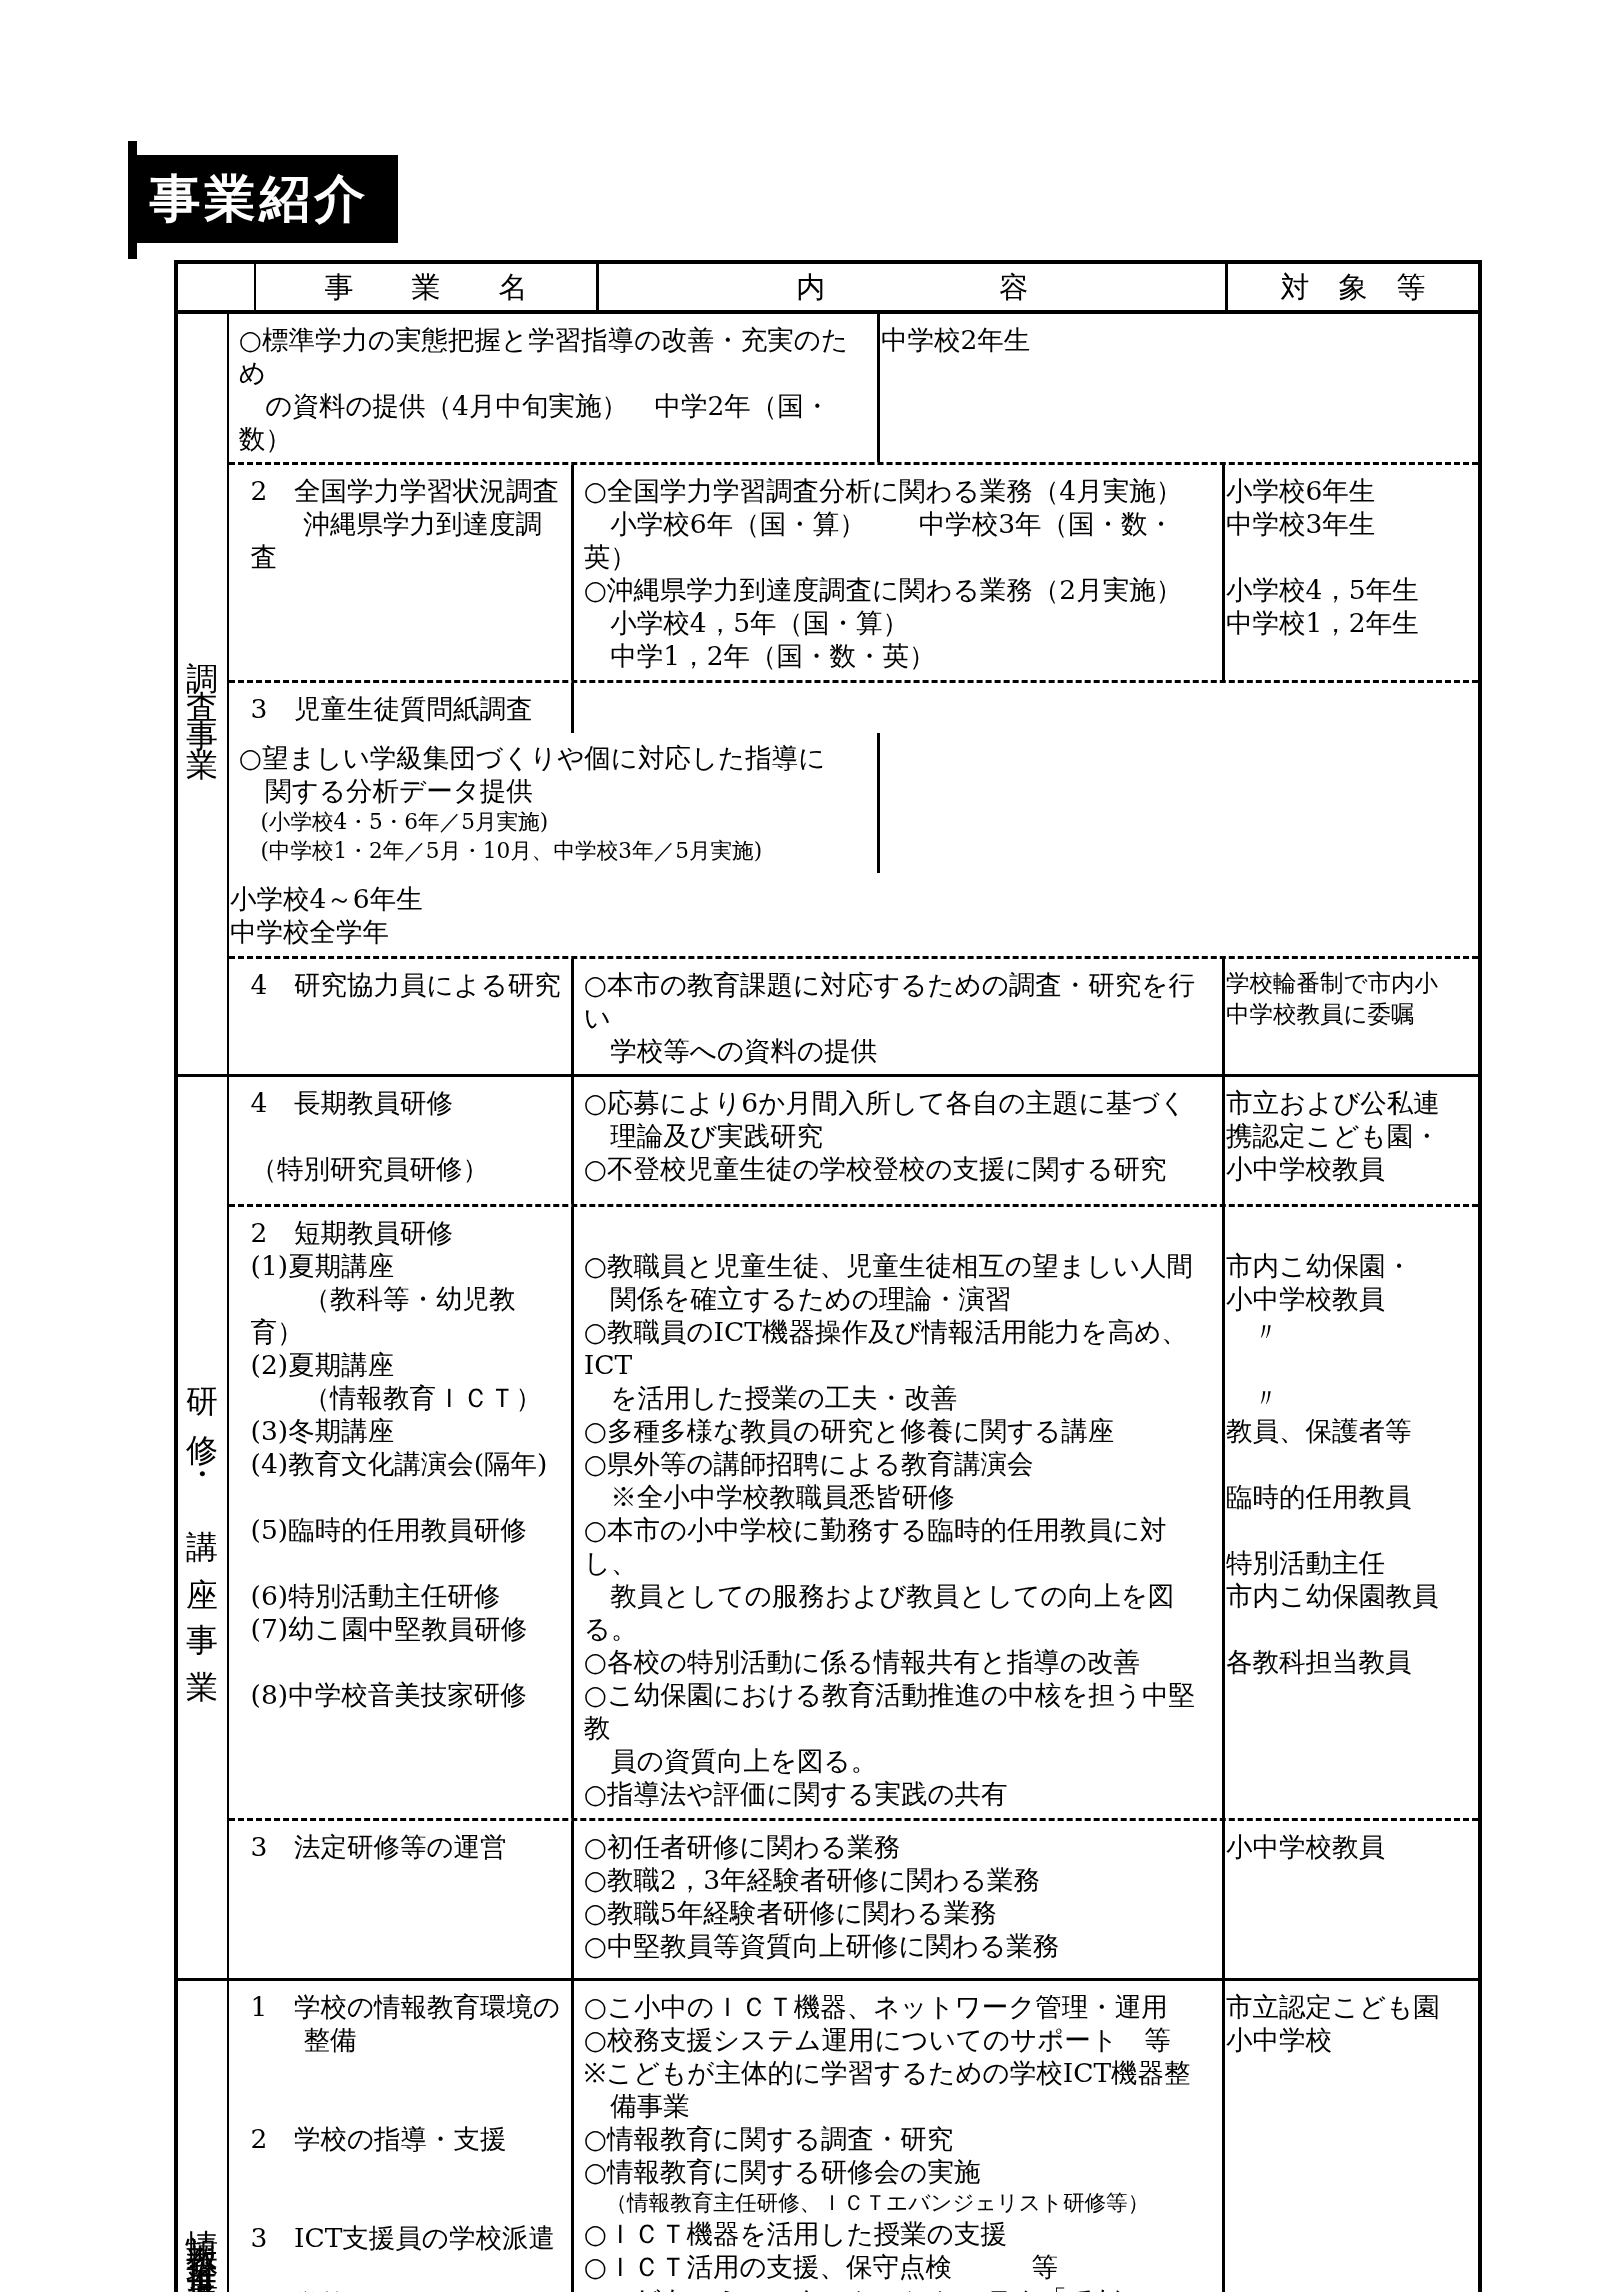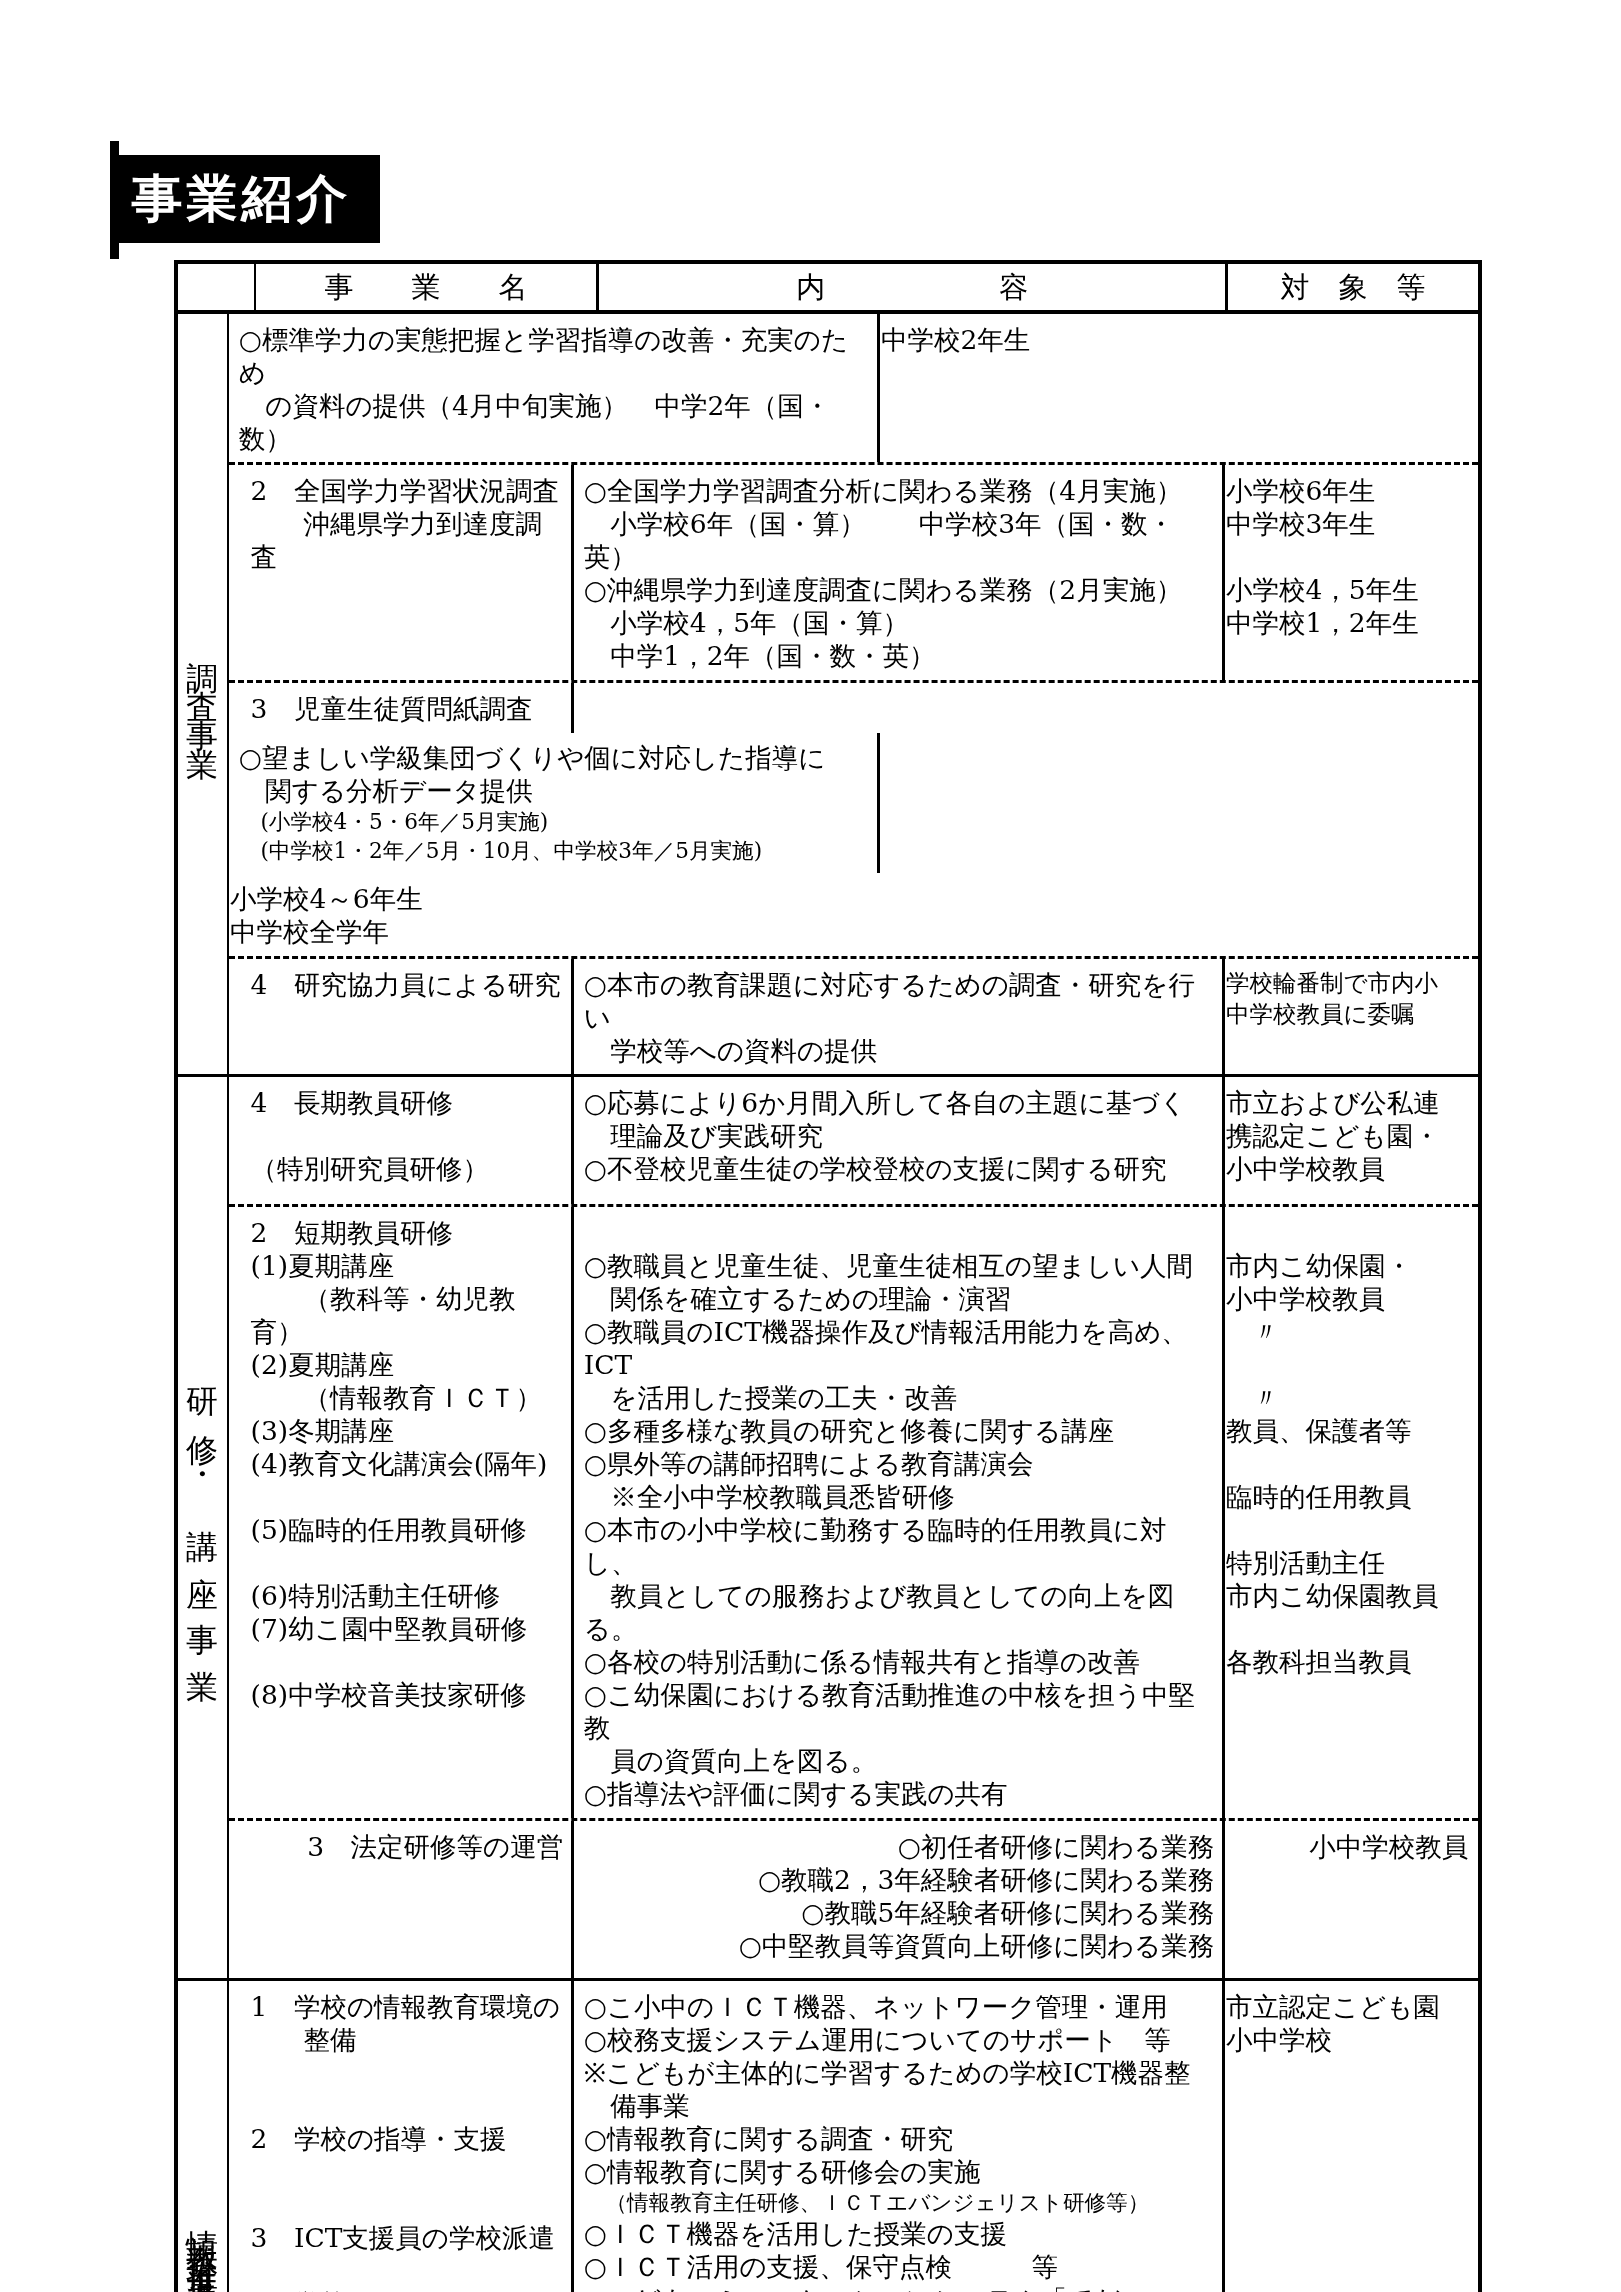--- a/index.html
+++ b/index.html
@@ -1,19 +1,19 @@
 <!DOCTYPE html>
 <html><head>
 <meta charset="utf-8">
 <style>
   html,body{margin:0;padding:0;background:#ffffff;}
   .page{position:relative;width:1621px;height:2293px;background:#fff;color:#000;
         font-family:"DejaVu Serif","Liberation Serif",serif;}
   
-  .title-wrap{position:absolute;left:110px;top:155px;}
+  .title-wrap{position:absolute;left:128px;top:155px;}
   .title-wrap::before{content:"";position:absolute;left:0;top:-13.7px;width:8.8px;height:118px;background:#000;}
   .title-box{background:#000;color:#fff;font-family:"DejaVu Sans","Liberation Sans",sans-serif;
              font-weight:bold;font-size:51px;line-height:1;padding:17.6px 29px 19.6px 21.6px;letter-spacing:3.9px;}
   
   .doc-table{position:absolute;left:174px;top:260px;width:1308px;border:4.9px solid #000;box-sizing:border-box;}
   .header-row{display:flex;border-bottom:4.9px solid #000;padding-left:27px;}
   .hcell{box-sizing:border-box;text-align:center;font-size:29px;line-height:33px;padding:6.9px 0 5.9px 0;}
   .hcell.cat{width:51px;border-right:2px solid #000;}
   .hcell.name{width:345px;border-right:3.9px solid #000;}
   .hcell.cont{width:632px;border-right:3.9px solid #000;}
@@ -29,21 +29,21 @@
   .rows{flex:1;display:flex;flex-direction:column;}
   .row{display:flex;border-bottom:3.9px dashed #000;}
   .row:last-child{border-bottom:none;}
   .cell{box-sizing:border-box;font-size:26.5px;line-height:33px;white-space:pre-line;padding:8.8px 7.8px 7.8px 9.8px;}
   .cell.name{width:345px;border-right:3.9px solid #000;padding-left:21.6px;}
   .cell.cont{width:651px;border-right:3.9px solid #000;}
   .cell.targ{width:251px;padding-left:1px;}
   .small{font-size:21.6px;line-height:29px;}
   .tsmall{font-size:23.5px;line-height:31px;}
   .rh92{min-height:90px;}  .rh188{min-height:184px;} .rh152{min-height:149px;flex-direction:column;}
-  .rh90{min-height:88px;}  .rh130{min-height:127px;} .rh160{min-height:157px;text-align:right;}
+  .rh90{min-height:88px;}  .rh130{min-height:127px;} .rh160{min-height:157px;}
 </style>
 </head>
 <body>
 
 <div class="page">
 
   <div class="title-wrap">
     <div class="title-box">事業紹介</div>
   </div>
 

